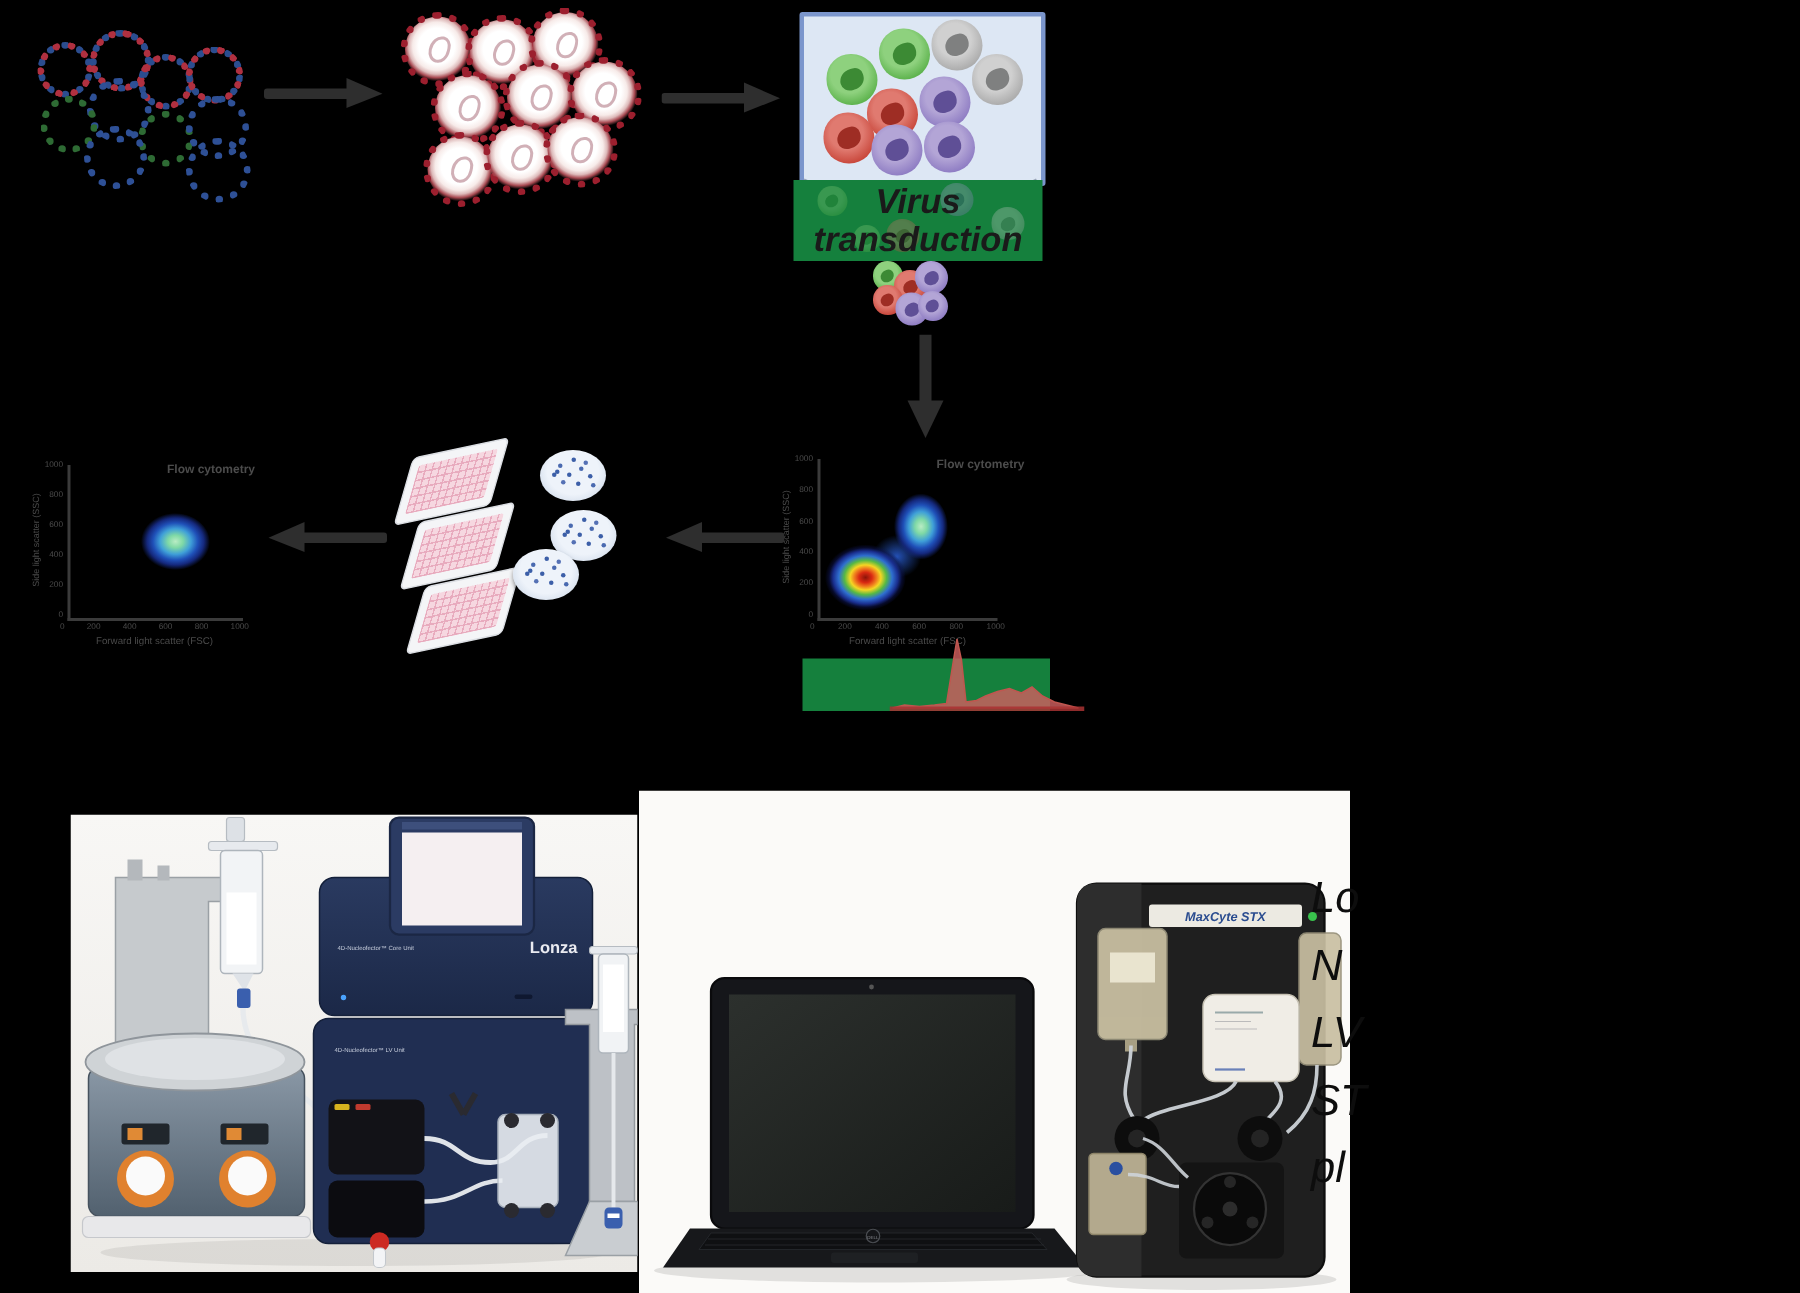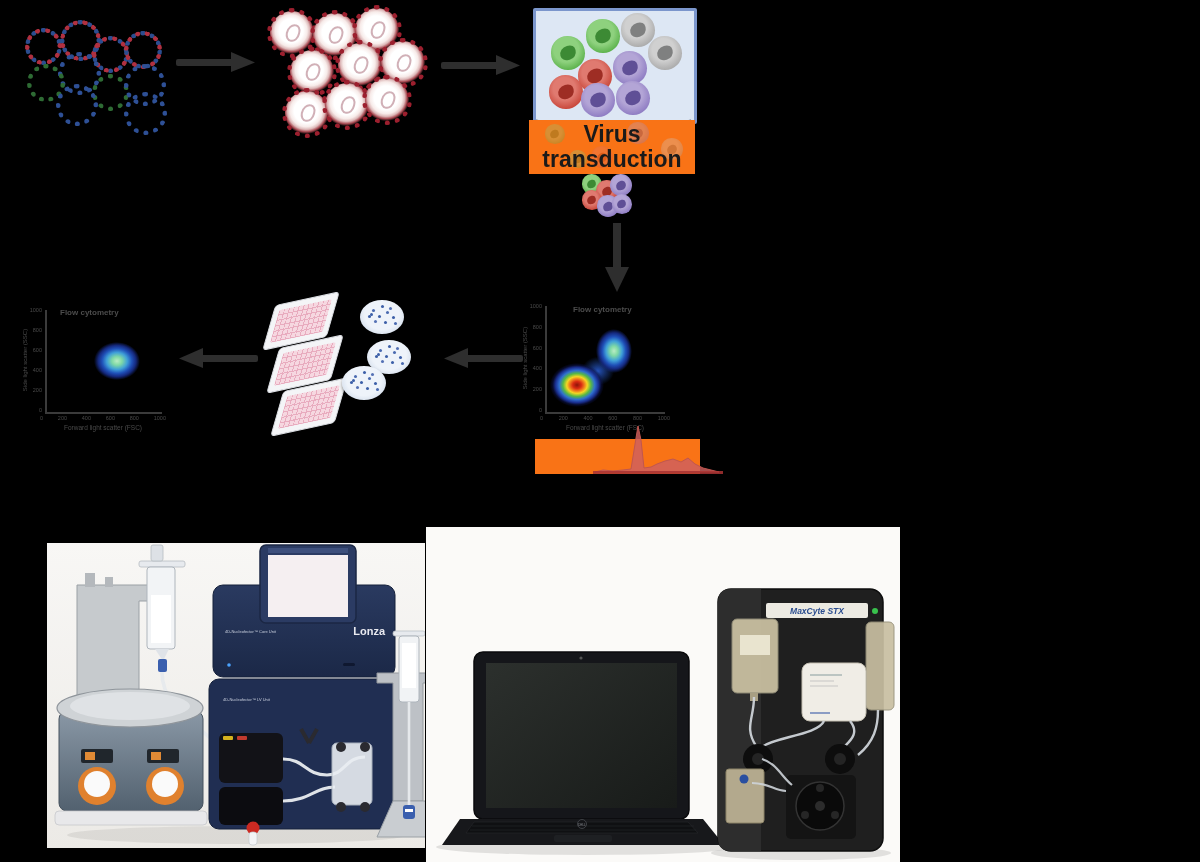--- a/index.html
+++ b/index.html
@@ -29,29 +29,29 @@
   .cell-green{background:radial-gradient(circle at 45% 40%, #8ed17e 0 45%, #5cb24c 75%, #4a9e3f 100%);--nuc:#3c8a34;}
   .cell-red{background:radial-gradient(circle at 45% 40%, #e07a70 0 40%, #c8463a 75%, #b53a30 100%);--nuc:#9e2d24;}
   .cell-purple{background:radial-gradient(circle at 45% 40%, #b3a5d6 0 40%, #8e7cc3 75%, #7d6ab4 100%);--nuc:#5f4f96;}
   .cell-gray{background:radial-gradient(circle at 45% 40%, #d0d0d0 0 40%, #ababab 75%, #9a9a9a 100%);--nuc:#7f8080;}
   .faded{opacity:.3;}
 
   
   .cellbox{position:absolute;left:533px;top:8px;width:158px;height:110px;
     background:#dde7f4;border:3px solid #7b96cc;border-radius:2px;}
   .callout{position:absolute;height:1.5px;background:#9aa5b8;}
-  .whitebar{position:absolute;background:#f97316;}
+  .whitebar{position:absolute;background:#15803d;font-style:italic;}
   .vt-text{position:absolute;inset:0;display:flex;flex-direction:column;align-items:center;
     justify-content:center;font-weight:bold;font-size:23px;line-height:25px;color:#1a1a1a;z-index:3;}
   .bulk-text{position:absolute;inset:0;display:flex;align-items:center;justify-content:center;
     font-weight:bold;font-size:24px;color:#111;z-index:3;}
 
   
   .plot{position:absolute;font-size:6px;color:#4e4e4e;}
-  .plot-title{position:absolute;font-size:8px;font-weight:bold;color:#4c4c4c;text-align:left;}
+  .plot-title{position:absolute;font-size:8px;font-weight:bold;color:#4c4c4c;text-align:right;}
   .axes{position:absolute;border-left:2px solid #3b3b3b;border-bottom:2px solid #3b3b3b;}
   .yticks{position:absolute;display:flex;flex-direction:column;justify-content:space-between;
     align-items:flex-end;font-size:5.5px;color:#4a4a4a;}
   .xticks{position:absolute;display:flex;justify-content:space-between;font-size:5.5px;color:#4a4a4a;}
   .xlabel{position:absolute;text-align:center;font-size:6.5px;color:#4a4a4a;}
   .ylabel{position:absolute;transform:rotate(-90deg);transform-origin:left top;
     font-size:6px;color:#4a4a4a;text-align:center;}
   .blob{position:absolute;border-radius:50%;filter:blur(.5px);}
   .blob-cool{background:radial-gradient(closest-side,#b9ecc4 0%,#7fd9a6 22%,#3f9fd8 45%,#1f50b8 65%,#15297e 82%,rgba(12,22,90,0) 100%);border-radius:46% 54% 50% 48%;}
   .blob-hot{background:radial-gradient(closest-side,#8c1409 0%,#d92a12 16%,#f07f1e 28%,#f5d623 38%,#57b944 52%,#2f6fd0 66%,#1a2f8f 80%,rgba(13,20,80,.55) 90%,rgba(10,16,60,0) 100%);border-radius:48% 52% 55% 45%;}
@@ -407,14 +407,21 @@
           <circle cx="409" cy="288" r="4" fill="#262626"></circle>
       </g>
       <g>
         <rect x="300" y="242" width="38" height="54" rx="3" fill="#b3a98d" stroke="#8d8468" stroke-width="1"></rect>
         <circle cx="318" cy="252" r="4.5" fill="#2a4fa0"></circle>
       </g>
       <path d="M326,256 C344,256 348,264 360,264 M336,232 C350,236 356,250 366,258" stroke="#cdd3d8" stroke-width="2.2" fill="none" opacity=".9"></path>
     </g>
   </svg>
 
+  <div class="caption">
+    <div>Lo</div>
+    <div>N</div>
+    <div>LV</div>
+    <div>ST</div>
+    <div>pl</div>
+  </div>
 
 </div>
 
 </body></html>

